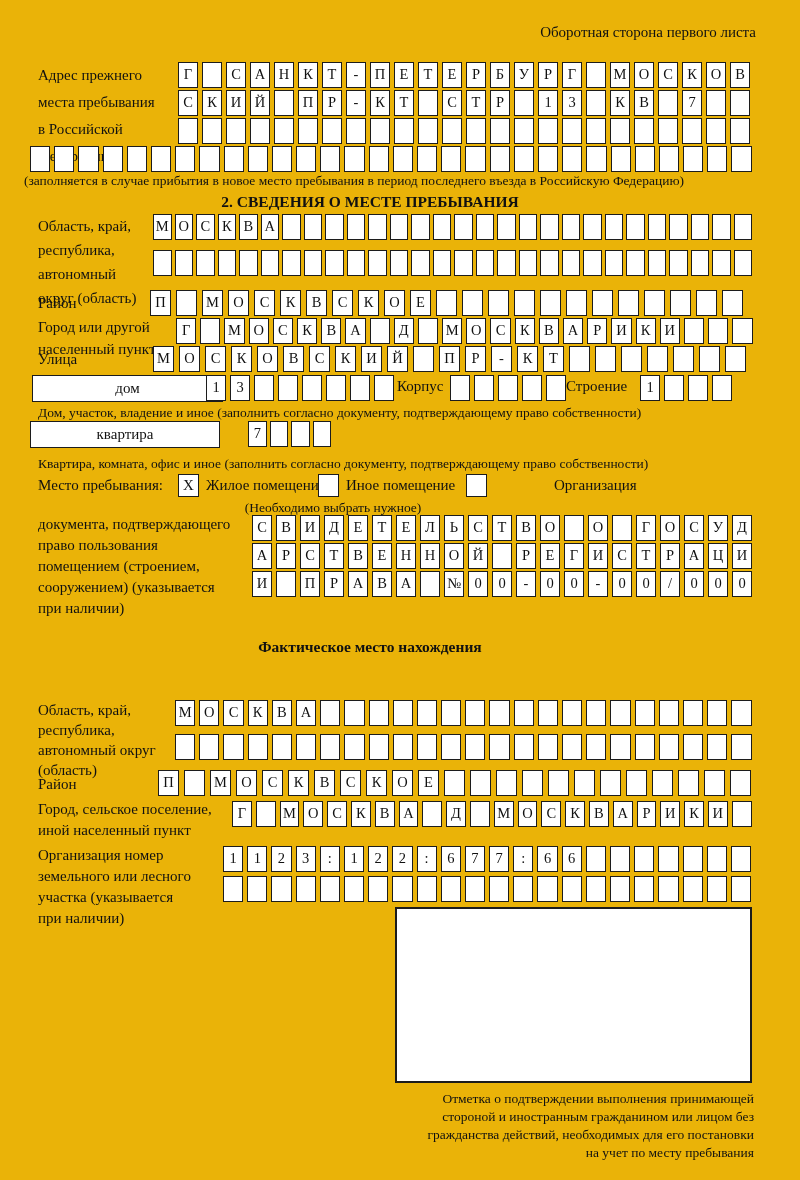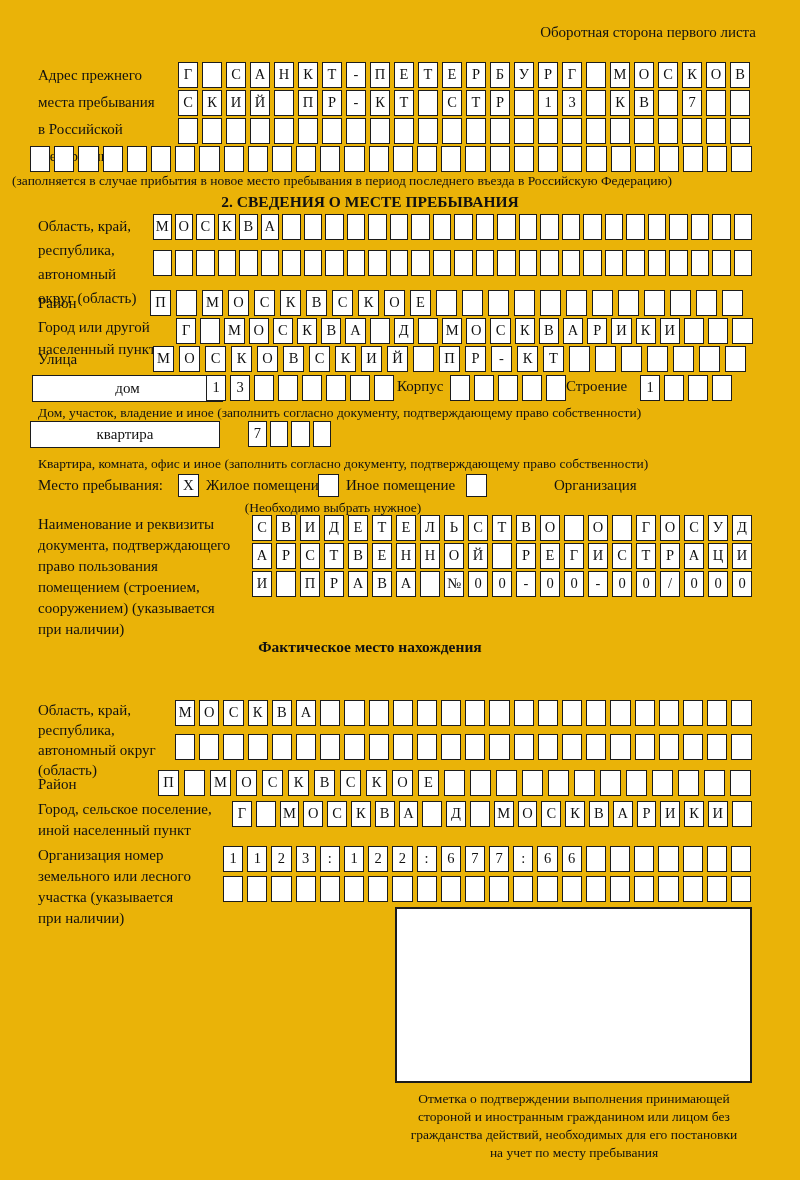--- a/index.html
+++ b/index.html
@@ -4,21 +4,21 @@
 <style>
   html,body{margin:0;padding:0;background:#fff;}
   .page{
     position:relative;width:800px;height:1180px;background:#eab308;
     font-family:Liberation Serif, serif;color:#111;overflow:hidden;
   }
   .abs{position:absolute;}
   .hdr{font-size:15px;}
   .lbl{font-size:15px;}
   .lbl div{white-space:nowrap;}
-  .note{font-size:13.5px;text-align:center;width:684px;left:0;}
+  .note{font-size:13.5px;text-align:right;width:684px;left:0;}
   .note-left{font-size:13.5px;white-space:nowrap;}
   .title{font-weight:bold;font-size:15.5px;text-align:center;width:740px;left:0;}
   .cellrow{display:flex;position:absolute;}
   .cell{
     box-sizing:border-box;flex:none;height:26px;border:1.7px solid #1c1c1c;
     text-align:center;font-size:14.5px;line-height:22px;background:#fff;
   }
   .g24{gap:4px}   .g24  .cell{width:20px;}
   .g215{gap:3px}  .g215 .cell{width:18.5px;}
   .g26{gap:5px}   .g26  .cell{width:21px;}
@@ -27,21 +27,21 @@
   .fieldbox{
     box-sizing:border-box;position:absolute;height:27px;border:1.7px solid #1c1c1c;
     text-align:center;font-size:15px;line-height:24px;background:#fff;
   }
   .chk{
     box-sizing:border-box;position:absolute;width:21px;height:23px;border:1.7px solid #1c1c1c;
     text-align:center;font-size:15px;line-height:20px;background:#fff;
   }
   .inline-lbl{font-size:15px;white-space:nowrap;}
   .stamp{box-sizing:border-box;position:absolute;border:2px solid #1c1c1c;background:#fff;}
-  .caption{font-size:13.5px;text-align:center;line-height:18px;}
+  .caption{font-size:13.5px;text-align:right;line-height:18px;}
 </style>
 </head>
 <body>
 
 <div class="page">
 
   <div class="abs hdr" style="right:44px;top:24px">Оборотная сторона первого листа</div>
 
   <div class="abs lbl" style="left:38px;top:62px;line-height:27px">
       <div>Адрес прежнего</div>
@@ -355,21 +355,20 @@
   <div class="abs inline-lbl" style="left:38px;top:477px">Место пребывания:</div>
   <div class="chk" style="left:178px;top:474px">X</div>
   <div class="abs inline-lbl" style="left:206px;top:477px">Жилое помещение</div>
   <div class="chk" style="left:318px;top:474px"></div>
   <div class="abs inline-lbl" style="left:346px;top:477px">Иное помещение</div>
   <div class="chk" style="left:466px;top:474px"></div>
   <div class="abs inline-lbl" style="left:554px;top:477px">Организация</div>
   <div class="abs" style="left:183px;top:500px;width:300px;text-align:center;font-size:13.5px">(Необходимо выбрать нужное)</div>
 
   <div class="abs lbl" style="left:38px;top:514px;line-height:21px">
-      <div>Наименование и реквизиты</div>
       <div>документа, подтверждающего</div>
       <div>право пользования</div>
       <div>помещением (строением,</div>
       <div>сооружением) (указывается</div>
       <div>при наличии)</div>
     </div>
   <div class="cellrow g24" style="left:252px;top:515px">
       <span class="cell">С</span>
       <span class="cell">В</span>
       <span class="cell">И</span>

